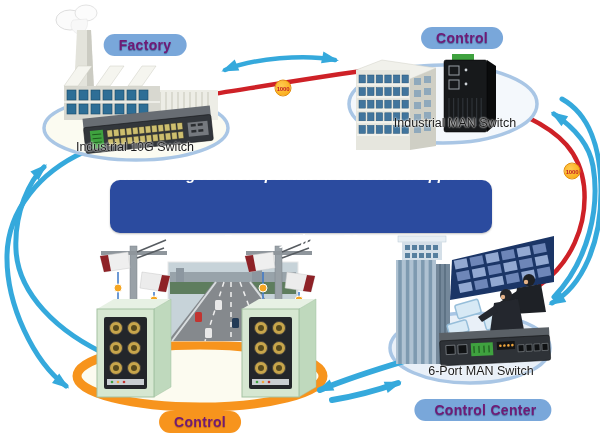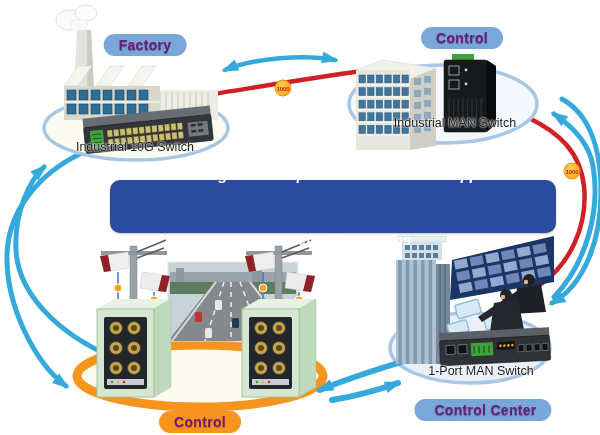--- a/index.html
+++ b/index.html
@@ -7,21 +7,21 @@
        font-family:"Liberation Sans", sans-serif;}
   .stage{position:absolute;inset:0;width:600px;height:435px;}
   svg.art{position:absolute;left:0;top:0;}
   .pill{position:absolute;transform:translateX(-50%);padding:3px 15px;border-radius:13px;
         color:#701a75;font-size:14px;font-weight:700;letter-spacing:.3px;white-space:nowrap;
         text-shadow:0 1px 1px rgba(25,55,105,.55);}
   .pill.blue{background:#79A7DA;}
   .pill.orange{background:#F7941D;text-shadow:0 1px 1px rgba(150,70,0,.5);}
   .devlbl{position:absolute;transform:translateX(-50%);color:#1a1a1a;font-size:12.5px;
           font-weight:400;white-space:nowrap;text-shadow:0 0 2px #fff,0 0 2px #fff;}
-  .banner{position:absolute;left:110px;top:180px;width:446px;height:53px;background:#2B4B9F;
+  .banner{position:absolute;left:110px;top:180px;width:382px;height:53px;background:#2B4B9F;
           border-radius:10px;display:flex;flex-direction:column;justify-content:center;
           align-items:center;color:#fff;font-style:italic;font-weight:700;box-shadow:0 1px 2px rgba(0,0,0,.25);}
   .banner .l1{font-size:15px;line-height:21px;white-space:nowrap;}
   .banner .l2{font-size:14.5px;line-height:20px;margin-top:45px;}
   .badge{position:absolute;width:17px;height:17px;border-radius:50%;
          background:radial-gradient(circle at 40% 35%,#FFCB50,#F9A40D);border:1px solid #E28F10;
          box-sizing:border-box;display:flex;align-items:center;justify-content:center;
          color:#C32227;font-size:6px;font-weight:700;transform:translate(-50%,-50%);letter-spacing:-.2px;}
 </style>
 </head>
@@ -339,18 +339,18 @@
   <div class="l2">Recovery Time &lt; 50ms</div>
 </div>
 
 <div class="pill blue" style="left:145px;top:34px;">Factory</div>
 <div class="pill blue" style="left:462px;top:27px;">Control</div>
 <div class="pill blue" style="left:483px;top:399px;padding-left:20px;">Control Center</div>
 <div class="pill orange" style="left:200px;top:411px;">Control</div>
 
 <div class="devlbl" style="left:135px;top:140px;">Industrial 10G Switch</div>
 <div class="devlbl" style="left:455px;top:116px;">Industrial MAN Switch</div>
-<div class="devlbl" style="left:481px;top:364px;">1-Port MAN Switch</div>
+<div class="devlbl" style="left:481px;top:364px;">6-Port MAN Switch</div>
 
 <div class="badge" style="left:283px;top:88px;">1000</div>
 <div class="badge" style="left:572px;top:171px;">1000</div>
 
 </div>
 
 </body></html>

